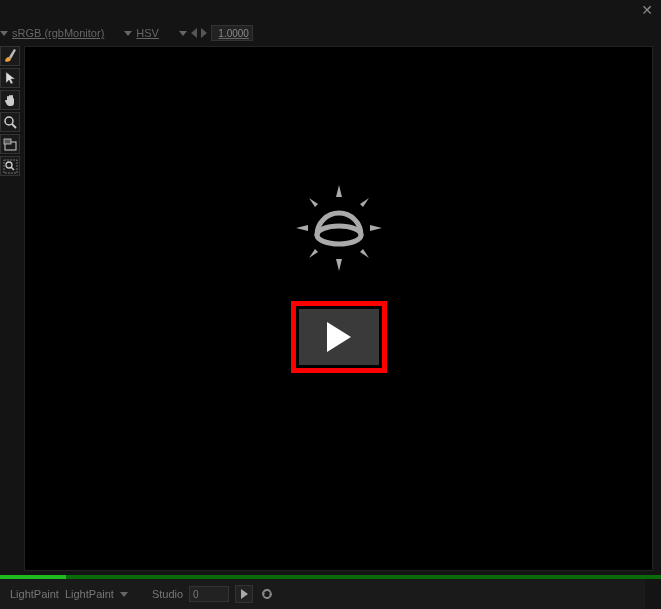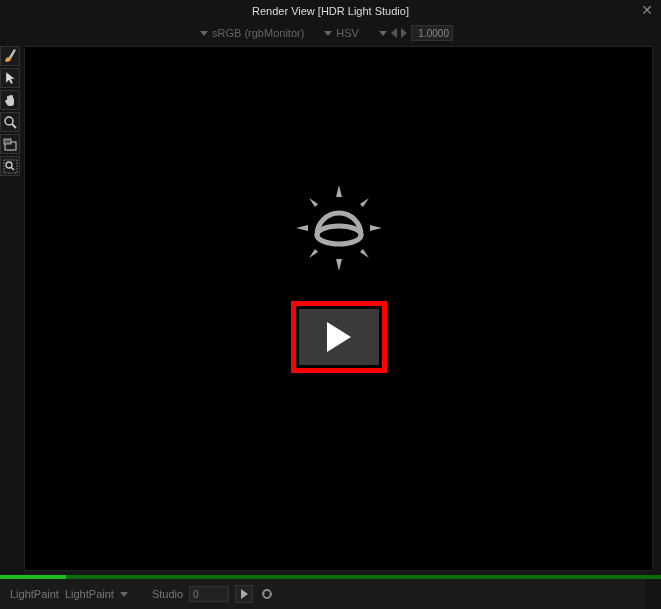--- a/index.html
+++ b/index.html
@@ -26,24 +26,25 @@
     right: 8px;
     top: 2px;
     color: #888;
     font-size: 14px;
     cursor: pointer;
   }
   .toolbar-top {
     height: 22px;
     display: flex;
     align-items: center;
-    justify-content: center;
+    justify-content: flex-start;
     gap: 4px;
     padding-right: 8px;
     color: #666;
+    text-decoration: underline;
   }
   .drop { display: flex; align-items: center; gap: 4px; }
   .tri-down {
     width: 0; height: 0;
     border-left: 4px solid transparent;
     border-right: 4px solid transparent;
     border-top: 5px solid #666;
     display: inline-block;
   }
   .nav-arr {
@@ -169,21 +170,20 @@
     border-bottom: 5px solid transparent;
     border-left: 7px solid #aaa;
   }
   .refresh svg { display: block; }
   .spacer { width: 12px; }
 </style>
 </head>
 <body>
 
 <div class="titlebar">
-  <span>Render View [HDR Light Studio]</span>
   <span class="close">✕</span>
 </div>
 
 <div class="toolbar-top">
   <span class="tri-down"></span>
   <span class="drop">
     <span>sRGB (rgbMonitor)</span>
   </span>
   <span class="spacer"></span>
   <span class="tri-down"></span>

